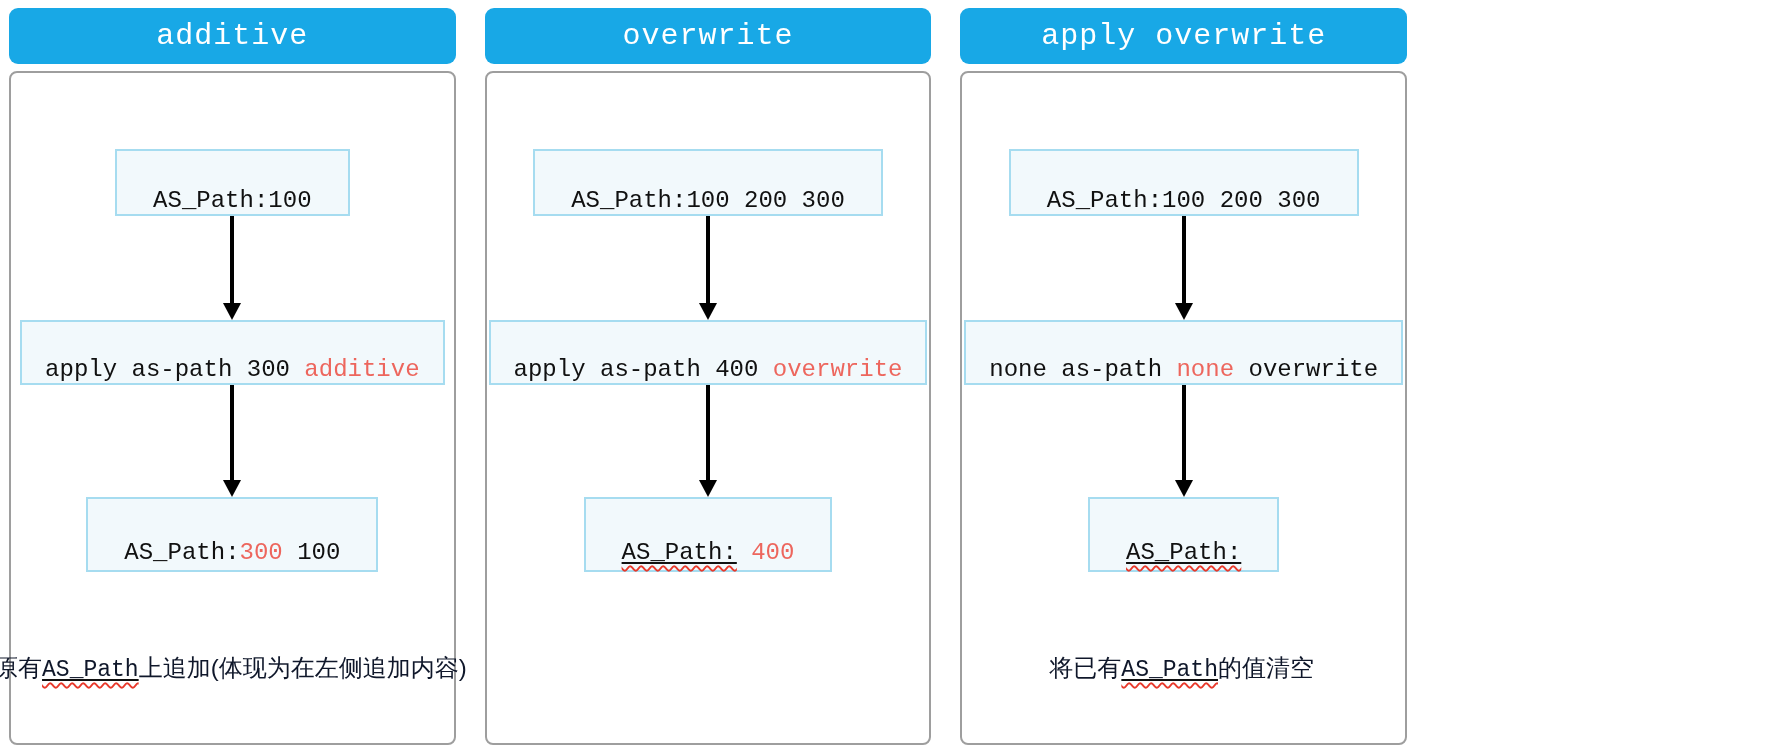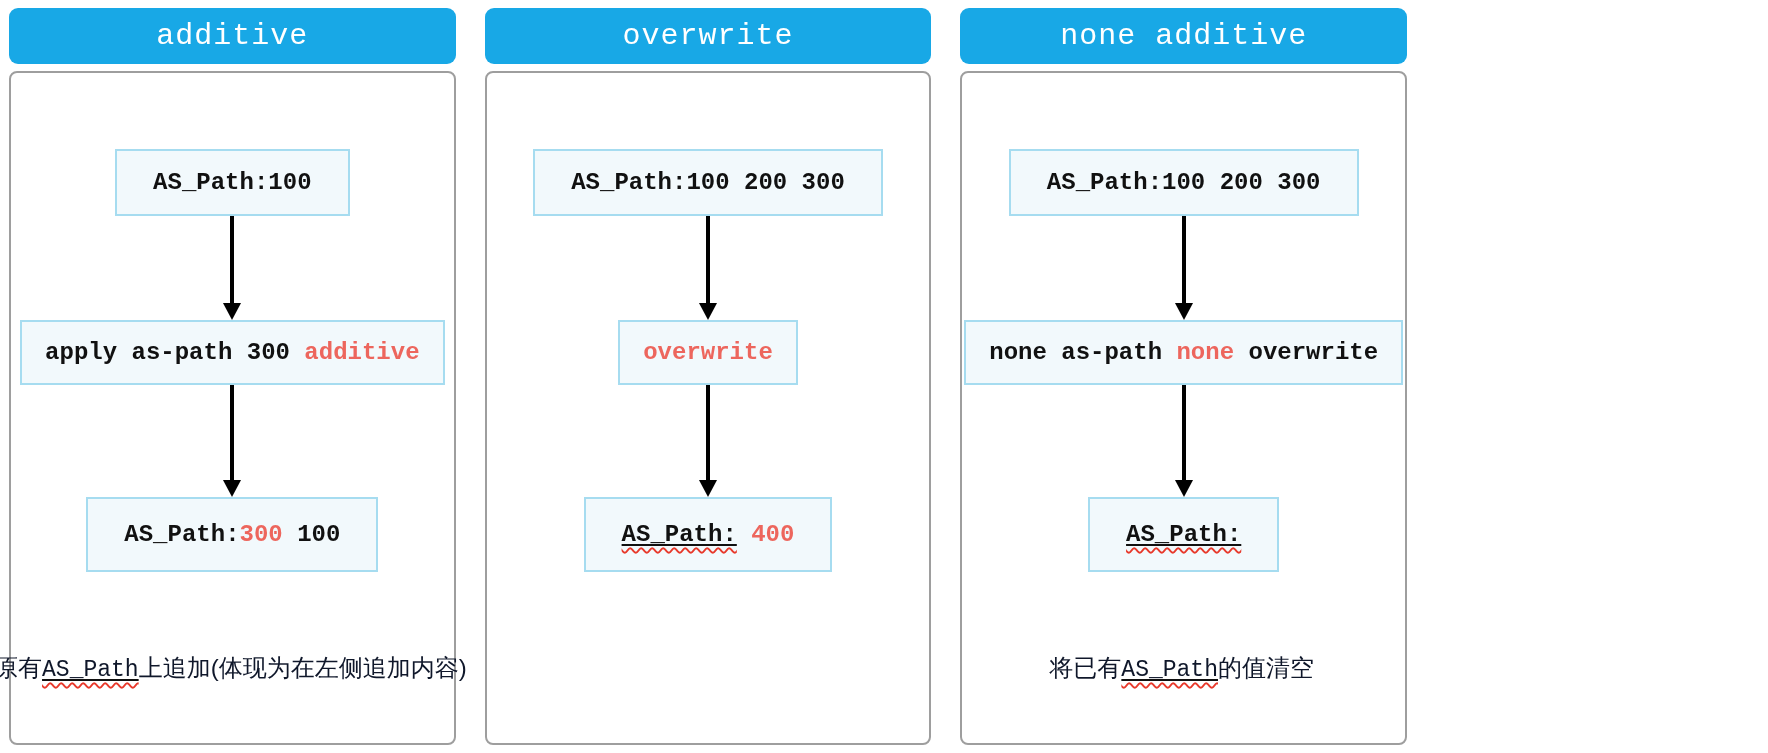--- a/index.html
+++ b/index.html
@@ -17,27 +17,27 @@
     color:#ffffff;display:flex;align-items:center;justify-content:center;
     font-family:"Liberation Mono","DejaVu Sans Mono",monospace;
     font-size:30px;letter-spacing:1px;margin-bottom:7px;
   }
   .panel-body{
     flex:1;border:2px solid #9e9e9e;border-radius:8px;background:#ffffff;
     display:flex;flex-direction:column;align-items:center;min-height:0;
   }
   .flow-box{
     box-sizing:border-box;background:#f2f9fc;border:2px solid #a6dcf0;
-    display:flex;align-items:center;justify-content:center;white-space:pre;
+    display:flex;align-items:flex-end;justify-content:center;white-space:pre;
     font-family:"Liberation Mono","DejaVu Sans Mono",monospace;
-    font-size:24px;color:#111111;font-weight:bold;
+    font-size:24px;color:#111111;
   }
   .start-box{margin-top:76px;height:67px;padding:0 36px;}
   .apply-box{height:65px;padding:0 23px;}
-  .result-box{height:75px;padding:12px 36px;}
+  .result-box{height:75px;padding:4px 36px;}
   .arrow{display:flex;flex-direction:column;align-items:center;width:20px;}
   .arrow .shaft{width:4px;background:#000000;flex:1;}
   .arrow .head{
     width:0;height:0;margin-top:-1px;
     border-left:9px solid transparent;border-right:9px solid transparent;
     border-top:17px solid #000000;
   }
   .arrow1{height:104px;}
   .arrow2{height:112px;}
   .caption{
@@ -96,34 +96,34 @@
     <header class="panel-header">overwrite</header>
     <div class="panel-body">
       <div class="flow-box start-box">
         <span>AS_Path:100 200 300</span>
       </div>
       <div class="arrow arrow1">
           <div class="shaft"></div>
           <div class="head"></div>
         </div>
       <div class="flow-box apply-box">
-        <span class="red">overwrite</span><span></span>
+        <span>apply as-path 400 </span><span class="red">overwrite</span><span></span>
       </div>
       <div class="arrow arrow2">
           <div class="shaft"></div>
           <div class="head"></div>
         </div>
       <div class="flow-box result-box">
         <span class="squiggle"><span class="blk-underline">AS_Path:</span></span><span class="red"> 400</span><span></span>
       </div>
     </div>
   </section>
 
   <section class="panel">
-    <header class="panel-header">none additive</header>
+    <header class="panel-header">apply overwrite</header>
     <div class="panel-body">
       <div class="flow-box start-box">
         <span>AS_Path:100 200 300</span>
       </div>
       <div class="arrow arrow1">
           <div class="shaft"></div>
           <div class="head"></div>
         </div>
       <div class="flow-box apply-box">
         <span>none as-path </span><span class="red">none</span><span> overwrite</span>

